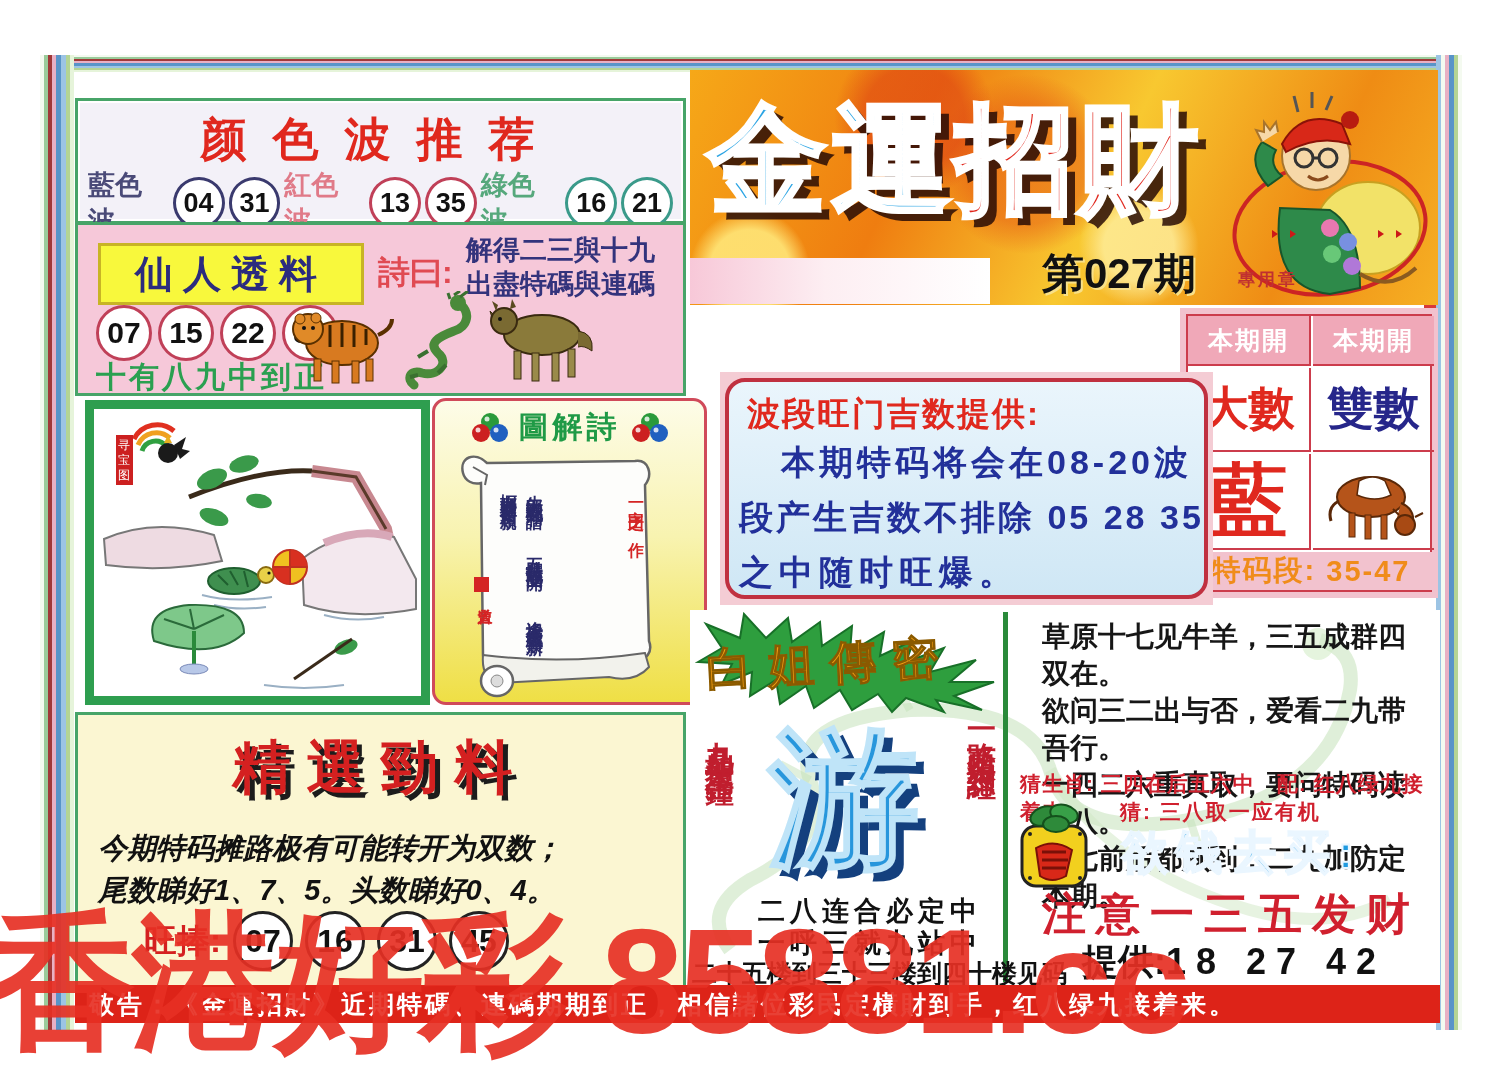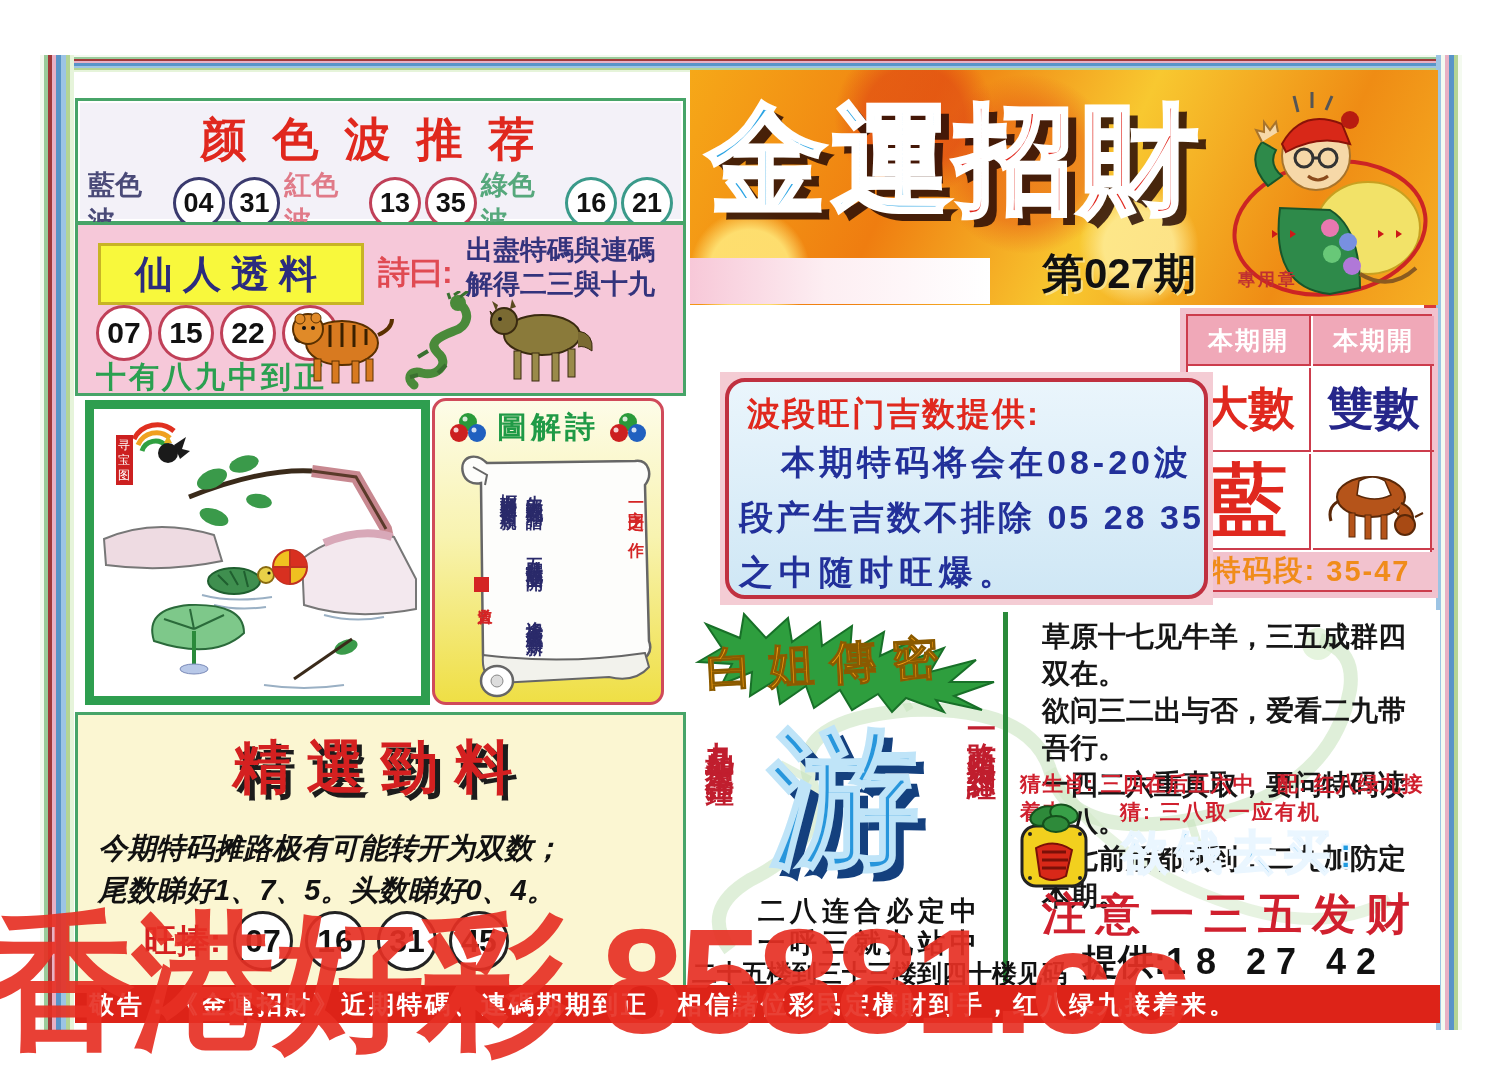--- a/index.html
+++ b/index.html
@@ -37,21 +37,21 @@
     font-size:27px;font-weight:900;color:#33337c;line-height:34px;}
   .fairy-circles{position:absolute;left:18px;top:80px;display:flex;gap:6px;}
   .f-circ{width:50px;height:50px;font-size:30px;border:3px solid #c04058;}
   .fairy-slogan{position:absolute;left:18px;top:132px;font-size:30px;font-weight:900;color:#2aa050;letter-spacing:3px;}
   .animal{position:absolute;}
 
   
   .box-picture{left:85px;top:400px;width:345px;height:305px;background:#fff;border:9px solid #2e9e4f;box-sizing:border-box;}
 
   
-  .box-tujieshi{left:432px;top:398px;width:232px;height:307px;border:3px solid #d04a5a;border-radius:14px;
+  .box-tujieshi{left:432px;top:398px;width:275px;height:307px;border:3px solid #d04a5a;border-radius:14px;
     background:linear-gradient(180deg,#fdfce8 0%,#f8f3b0 45%,#efdf45 100%);box-sizing:border-box;}
   .tjs-header{position:absolute;left:0;top:6px;width:100%;display:flex;align-items:center;justify-content:center;gap:8px;}
   .tjs-title{font-size:30px;font-weight:900;color:#1f9a46;letter-spacing:4px;}
   .scroll-wrap{position:absolute;left:12px;top:44px;width:224px;height:255px;}
   .scroll-poem{position:absolute;left:48px;top:36px;height:185px;writing-mode:vertical-rl;text-orientation:upright;
     font-family:"Liberation Serif",serif;font-size:17px;font-weight:900;color:#2a2a6a;letter-spacing:3px;line-height:26px;}
   .scroll-hint{position:absolute;left:178px;top:48px;writing-mode:vertical-rl;text-orientation:upright;
     font-size:16px;font-weight:900;color:#d42424;letter-spacing:4px;}
   .scroll-author{position:absolute;left:28px;top:152px;writing-mode:vertical-rl;text-orientation:upright;
     font-size:15px;font-weight:900;color:#d42424;}
@@ -167,22 +167,22 @@
     <span class="cw-label lbl-green">綠色波</span>
     <span class="circ cw-circ c-teal">16</span>
     <span class="circ cw-circ c-teal">21</span>
   </div>
 </div>
 
 <div class="abs box-fairy">
   <div class="fairy-label">仙人透料</div>
   <div class="shiyue">詩曰:</div>
   <div class="fairy-poem">
+    <div>解得二三與十九</div>
     <div>出盡特碼與連碼</div>
-    <div>解得二三與十九</div>
   </div>
   <div class="fairy-circles">
     <span class="circ f-circ">07</span>
     <span class="circ f-circ">15</span>
     <span class="circ f-circ">22</span>
     <span class="circ f-circ">36</span>
   </div>
   <div class="fairy-slogan">十有八九中到正</div>
   <svg class="animal" style="left:212px;top:70px" width="106" height="92" viewBox="0 0 106 92">
     <ellipse cx="52" cy="48" rx="36" ry="22" fill="#d87a20" stroke="#5a3000" stroke-width="2"></ellipse>

